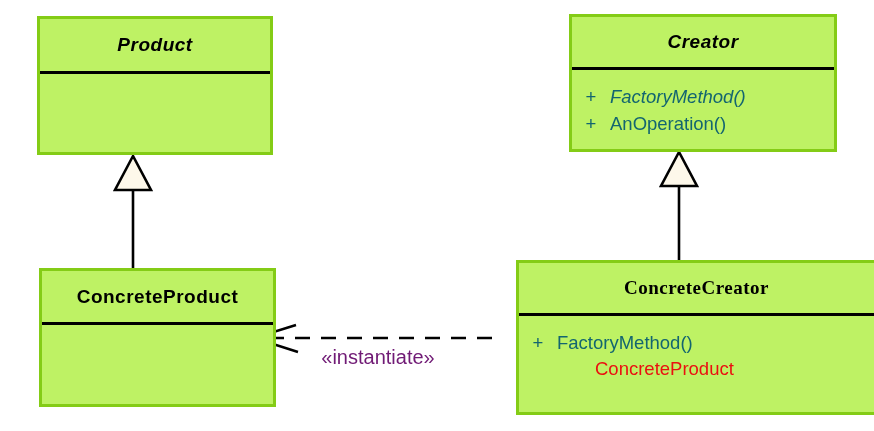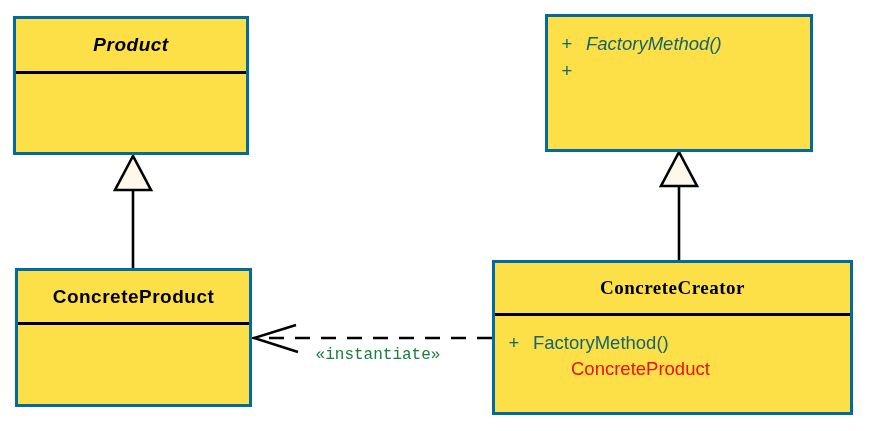--- a/index.html
+++ b/index.html
@@ -17,23 +17,24 @@
   }
   .connector-layer {
     position: absolute;
     left: 0; top: 0;
     width: 874px;
     height: 431px;
     pointer-events: none;
   }
   .uml-class {
     position: absolute;
-    background: #fde047;
-    border: 3px solid #0369a1;
+    background: #bef264;
+    border: 3px solid #84cc16;
     box-sizing: border-box;
+    margin-left: 24px;
   }
   .uml-class .title {
     display: flex;
     align-items: center;
     justify-content: center;
     border-bottom: 3px solid #000000;
     box-sizing: border-box;
     font-weight: bold;
     font-size: 19px;
     color: #000000;
@@ -71,24 +72,23 @@
   #concrete-product { left: 15px; top: 268px; width: 237px; height: 139px; }
   #concrete-product .title { height: 54px; }
   #concrete-creator { left: 492px; top: 260px; width: 361px; height: 155px; }
   #concrete-creator .title { height: 53px; font-family: Liberation Serif, serif; }
   .edge-label {
     position: absolute;
     left: 288px;
     top: 346px;
     width: 180px;
     text-align: center;
-    font-size: 16px;
-    color: #15803d;
+    font-size: 20px;
+    color: #701a75;
     white-space: nowrap;
-    font-family: Liberation Mono, monospace;
   }
 </style>
 </head>
 <body>
 
 <div class="canvas">
 
   <svg class="connector-layer" width="874" height="431" viewBox="0 0 874 431" xmlns="http://www.w3.org/2000/svg">
     
     <g>
@@ -106,27 +106,29 @@
       <polyline points="296,325 254,338 298,352" fill="none" stroke="#000000" stroke-width="2.6"></polyline>
     </g>
   </svg>
 
   <div class="uml-class" id="product">
     <div class="title abstract">Product</div>
     <div class="body"></div>
   </div>
 
   <div class="uml-class" id="creator">
+    <div class="title abstract">Creator</div>
     <div class="body">
       <div class="member-row">
         <span class="vis">+</span>
         <span class="mname abstract">FactoryMethod()</span>
       </div>
       <div class="member-row">
         <span class="vis">+</span>
+        <span class="mname">AnOperation()</span>
       </div>
     </div>
   </div>
 
   <div class="uml-class" id="concrete-product">
     <div class="title">ConcreteProduct</div>
     <div class="body"></div>
   </div>
 
   <div class="uml-class" id="concrete-creator">

